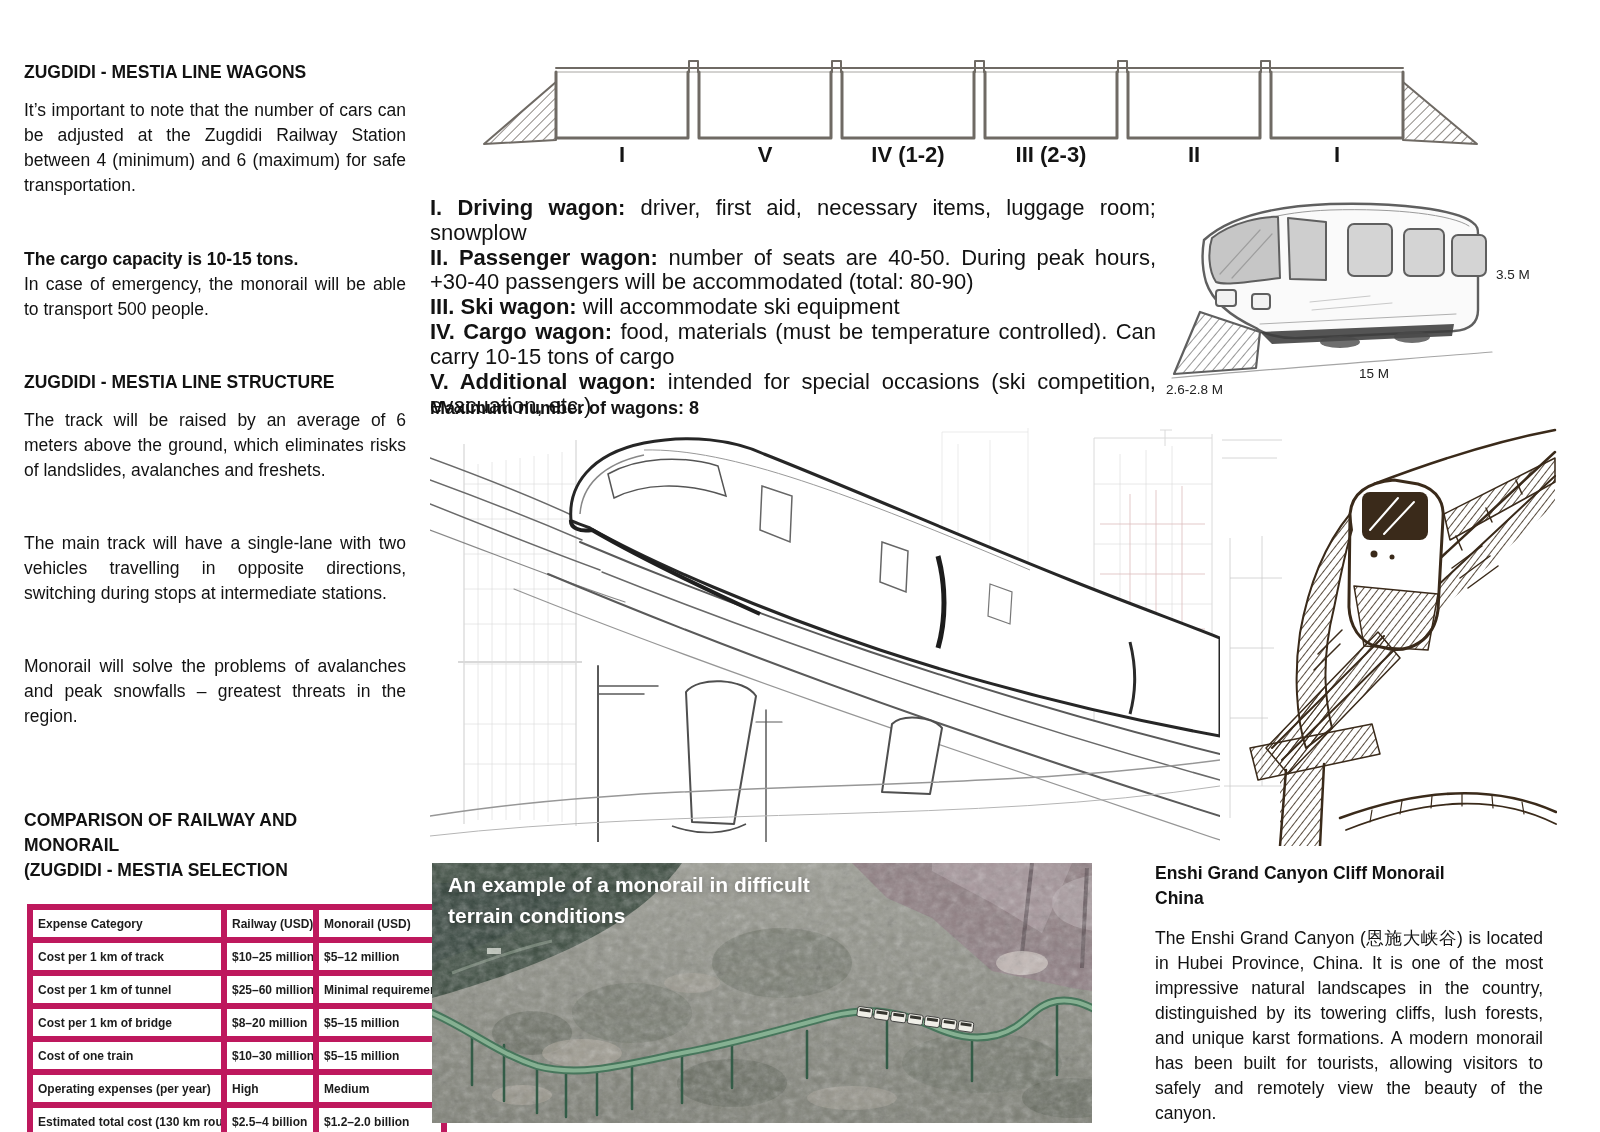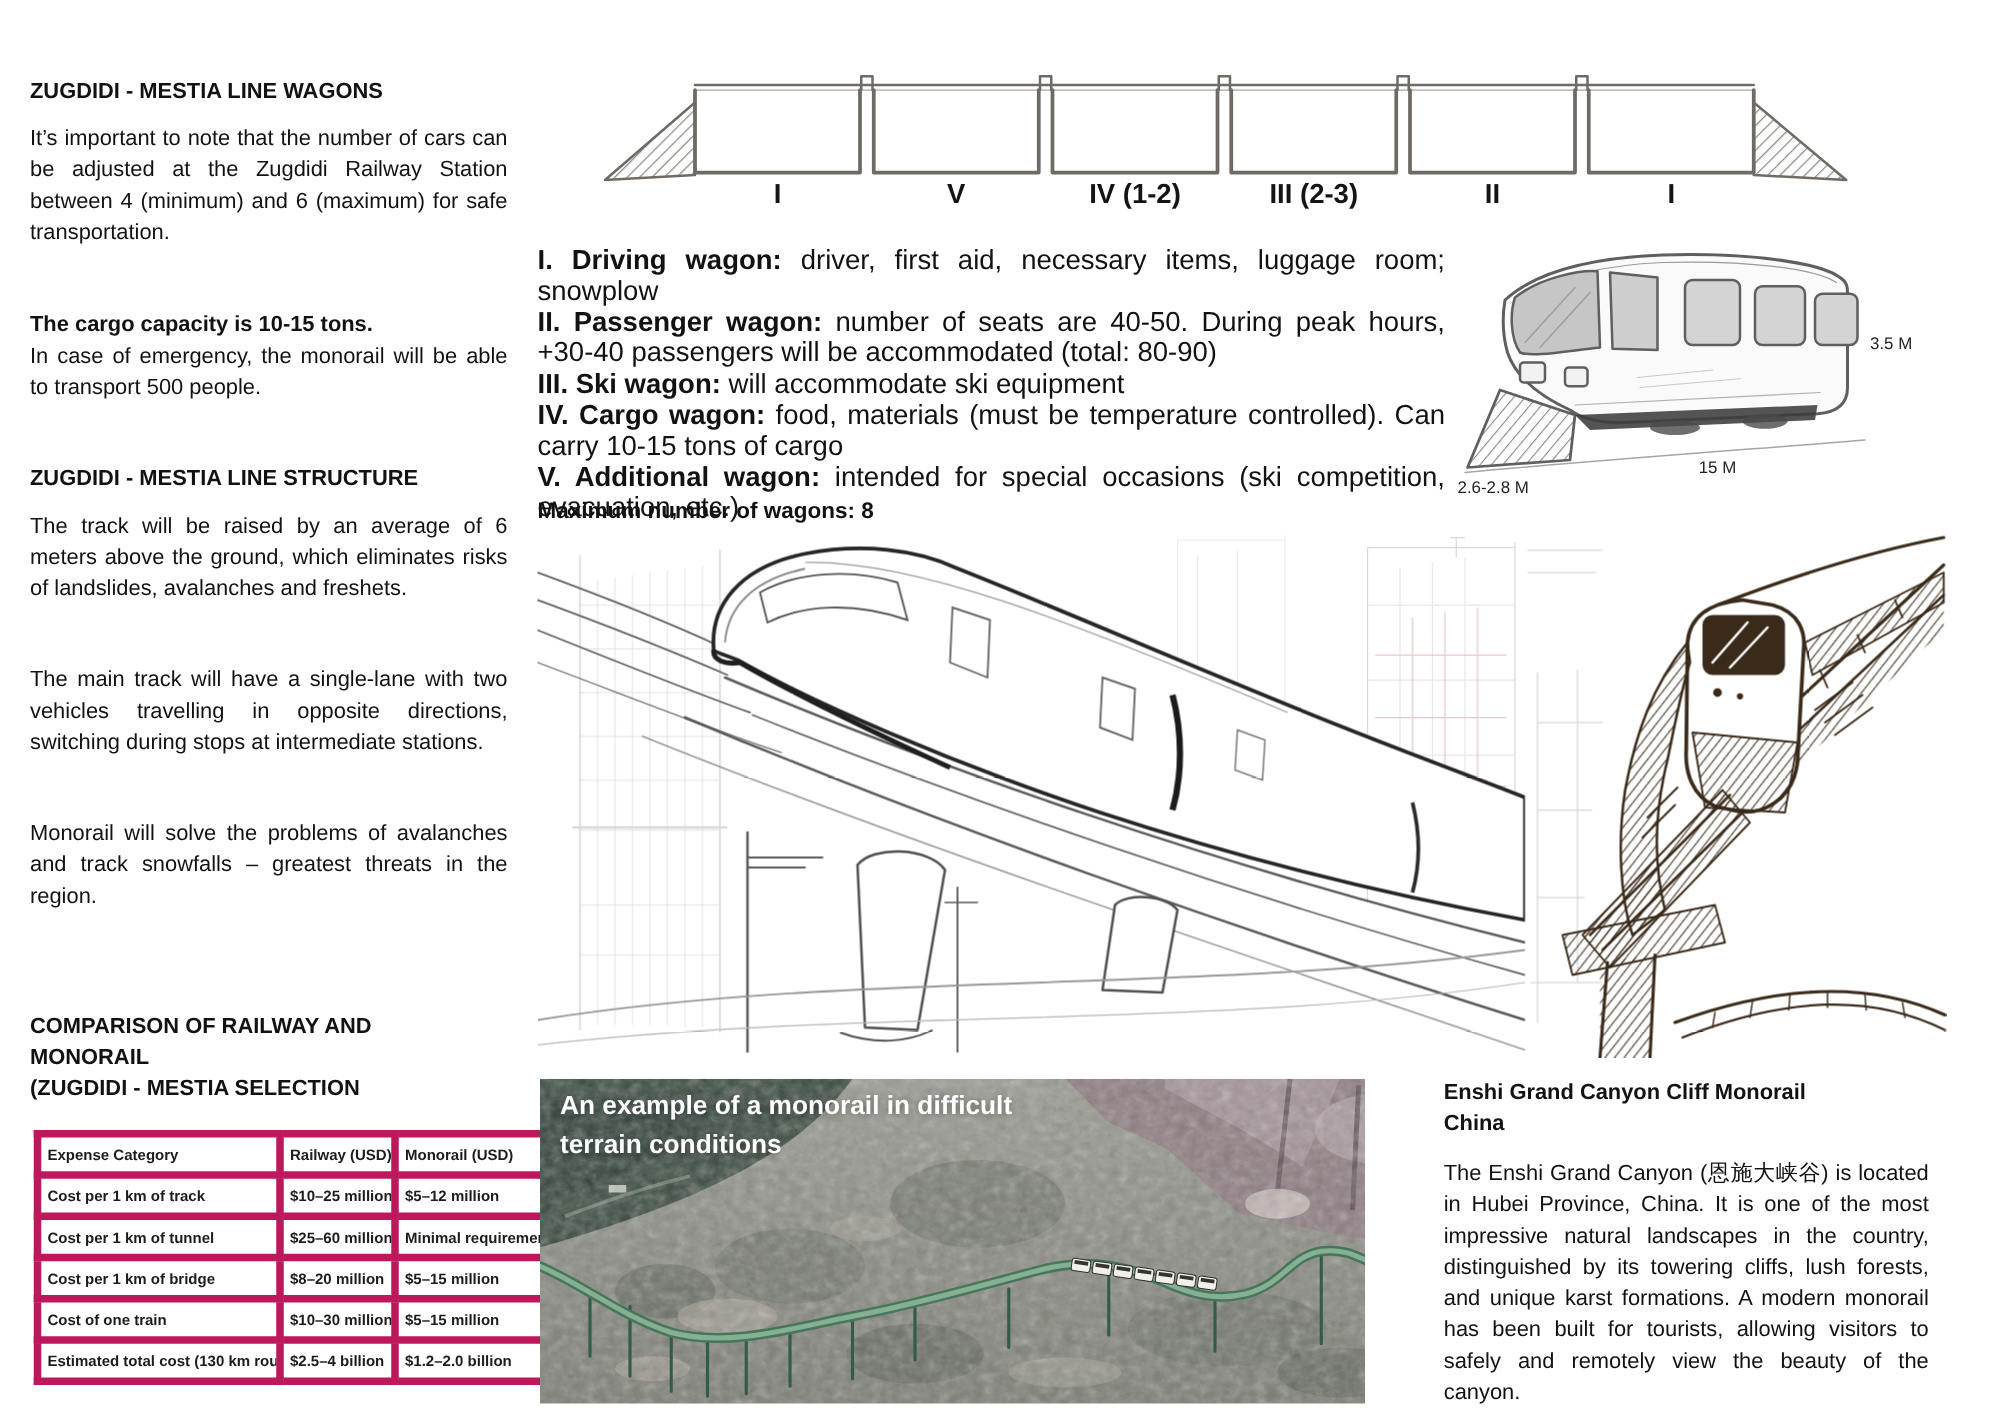--- a/index.html
+++ b/index.html
@@ -27,21 +27,21 @@
 <div class="page">
 
   <div class="abs leftcol h" style="top:40px;">ZUGDIDI - MESTIA LINE WAGONS</div>
   <p class="abs leftcol p" style="top:78px;">It’s important to note that the number of cars can be adjusted at the Zugdidi Railway Station between 4 (minimum) and 6 (maximum) for safe transportation.</p>
   <p class="abs leftcol p" style="top:227px;font-weight:bold;">The cargo capacity is 10-15 tons.</p>
   <p class="abs leftcol p" style="top:252px;">In case of emergency, the monorail will be able to transport 500 people.</p>
 
   <div class="abs leftcol h" style="top:350px;">ZUGDIDI - MESTIA LINE STRUCTURE</div>
   <p class="abs leftcol p" style="top:388px;">The track will be raised by an average of 6 meters above the ground, which eliminates risks of landslides, avalanches and freshets.</p>
   <p class="abs leftcol p" style="top:511px;">The main track will have a single-lane with two vehicles travelling in opposite directions, switching during stops at intermediate stations.</p>
-  <p class="abs leftcol p" style="top:634px;">Monorail will solve the problems of avalanches and track snowfalls – greatest threats in the region.</p>
+  <p class="abs leftcol p" style="top:634px;">Monorail will solve the problems of avalanches and peak snowfalls – greatest threats in the region.</p>
 
   <div class="abs leftcol h" style="top:788px;">
     <div>COMPARISON OF RAILWAY AND</div>
     <div>MONORAIL</div>
     <div>(ZUGDIDI - MESTIA SELECTION</div>
   </div>
 
   <table class="cmp abs" style="left:27px;top:884px;">
     <thead>
       <tr>
@@ -63,20 +63,25 @@
       </tr>
       <tr>
         <td>Cost per 1 km of bridge</td>
         <td>$8–20 million</td>
         <td>$5–15 million</td>
       </tr>
       <tr>
         <td>Cost of one train</td>
         <td>$10–30 million</td>
         <td>$5–15 million</td>
+      </tr>
+      <tr>
+        <td>Operating expenses (per year)</td>
+        <td>High</td>
+        <td>Medium</td>
       </tr>
       <tr>
         <td>Estimated total cost (130 km route)</td>
         <td>$2.5–4 billion</td>
         <td>$1.2–2.0 billion</td>
       </tr>
     </tbody>
   </table>
 
   <svg class="abs" style="left:478px;top:36px;" width="1005" height="112" viewBox="0 0 1005 112">

